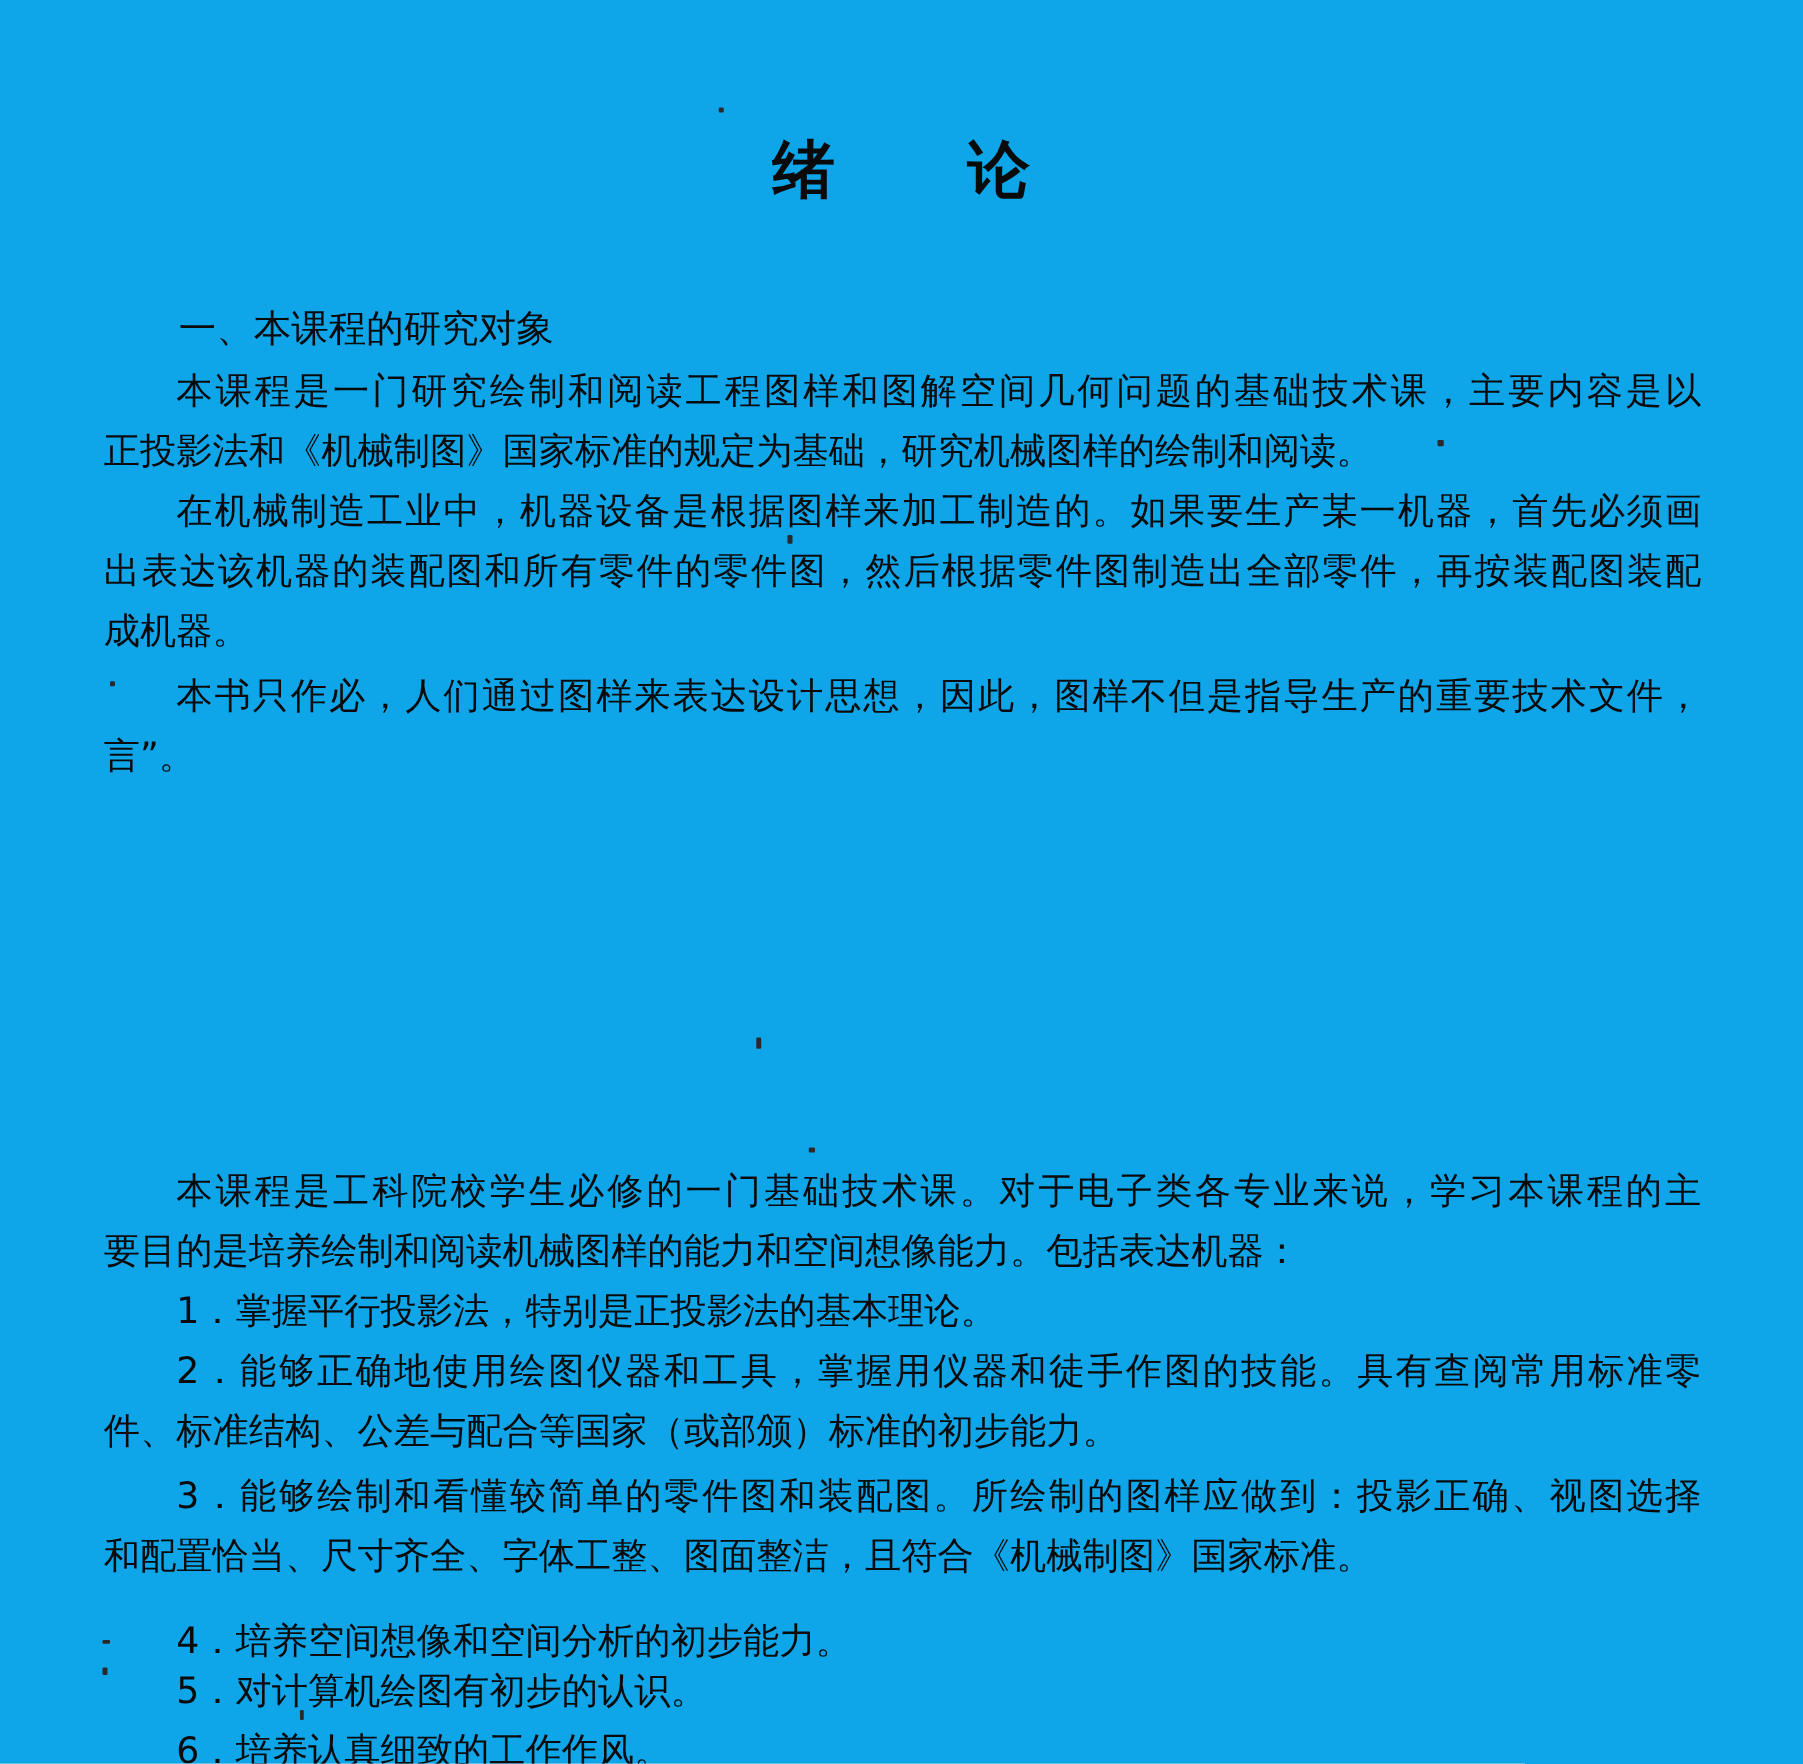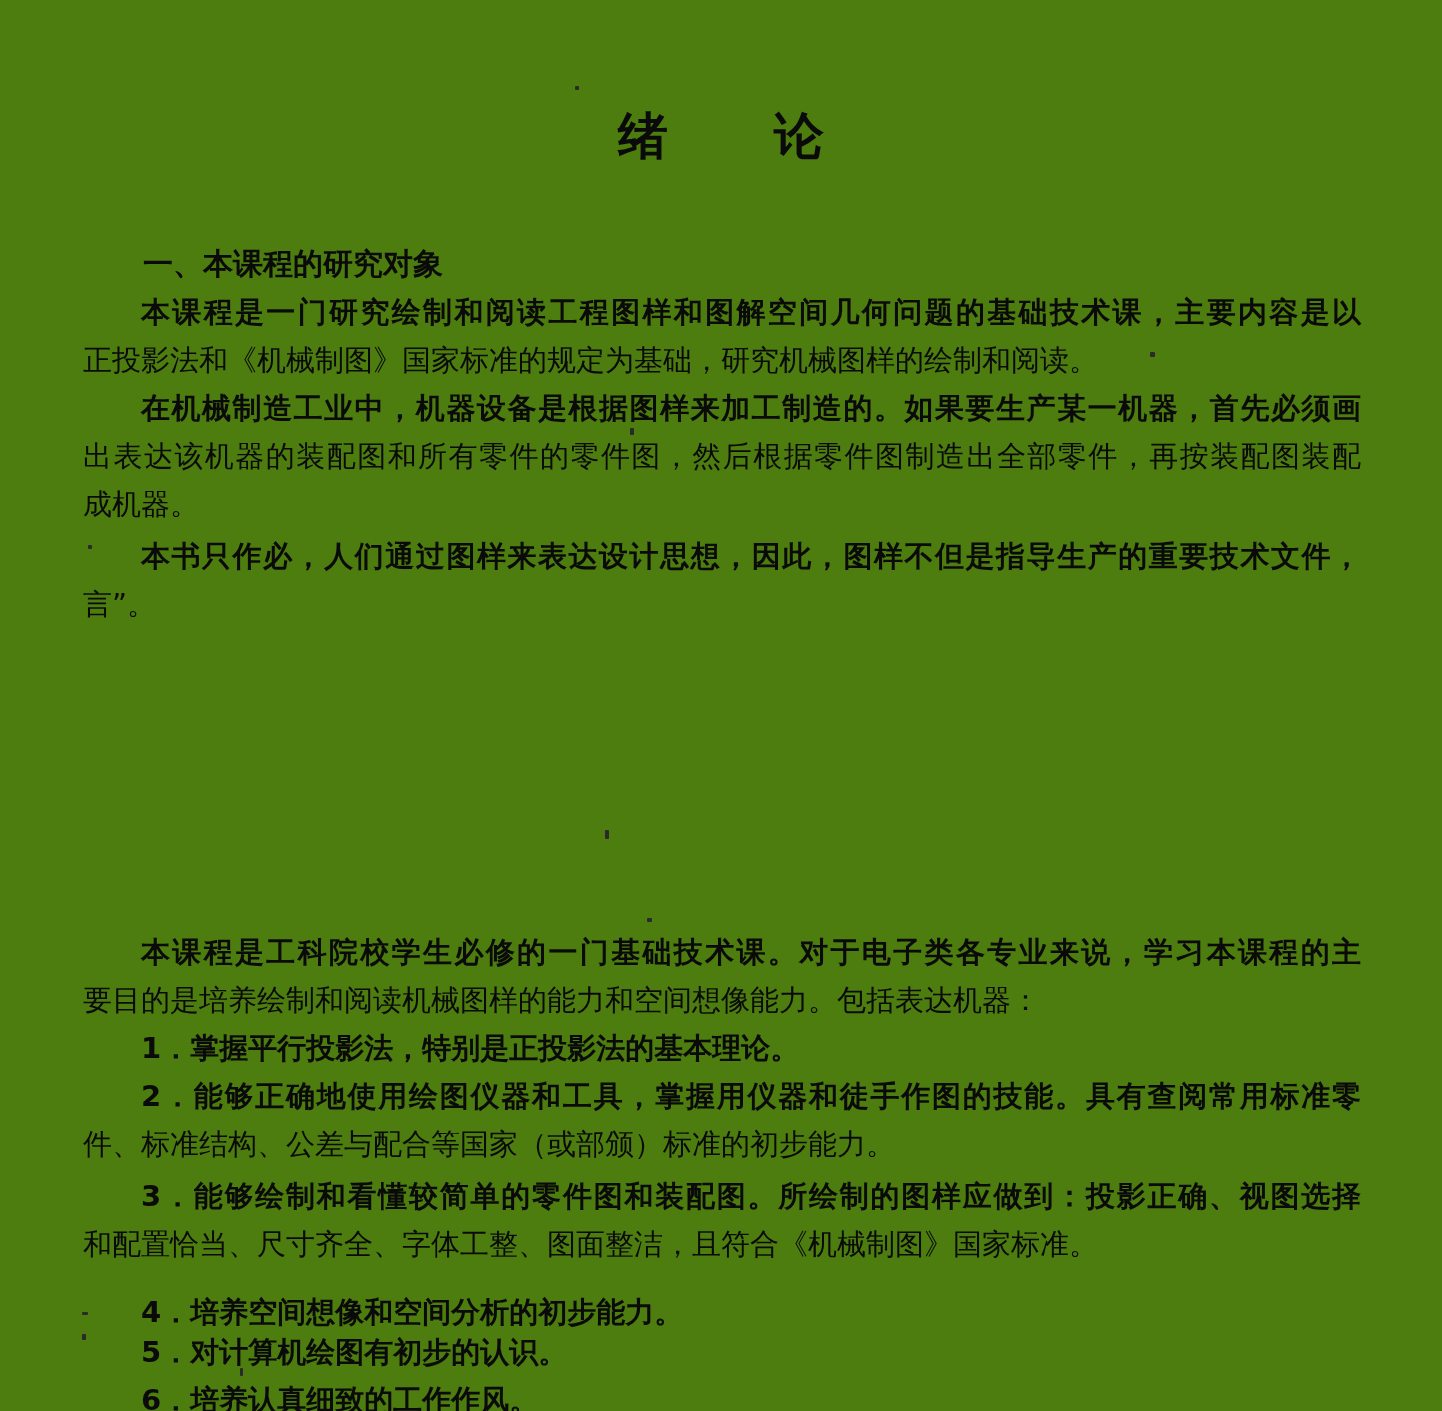--- a/index.html
+++ b/index.html
@@ -42,42 +42,41 @@
     text-align-last: justify;
     white-space: nowrap;
     overflow: visible;
   }
   .ln.last {
     text-align: center;
     text-align-last: left;
   }
   .ln.ind {
     text-indent: 2em;
-    font-weight: bold;
   }
   .hd {
     height: 48px;
     line-height: 48px;
     font-size: 30px;
-    font-weight: 700;
+    font-weight: 400;
     text-indent: 2em;
     text-align: left;
     white-space: nowrap;
   }
   .speck {
     position: absolute;
     background: #2a2a2a;
     border-radius: 1px;
     display: block;
   }
 </style>
 </head>
 <body>
 
-<div class="page" style="background: #4d7c0f; color: rgb(10, 10, 10);">
+<div class="page" style="background: #0ea5e9; color: rgb(10, 10, 10);">
 
   <div class="title">绪　　论</div>
 
   <div class="block" style="top:240px">
     <div class="hd">一、本课程的研究对象</div>
   </div>
 
   <div class="block" style="top:288px">
     <div class="ln ind">本课程是一门研究绘制和阅读工程图样和图解空间几何问题的基础技术课，主要内容是以</div>
     <div class="ln last">正投影法和《机械制图》国家标准的规定为基础，研究机械图样的绘制和阅读。</div>

